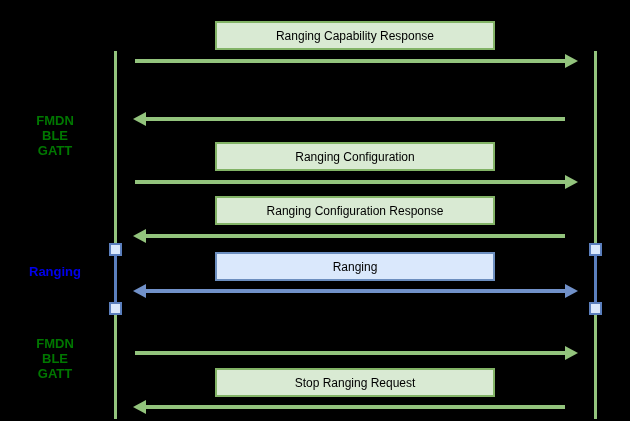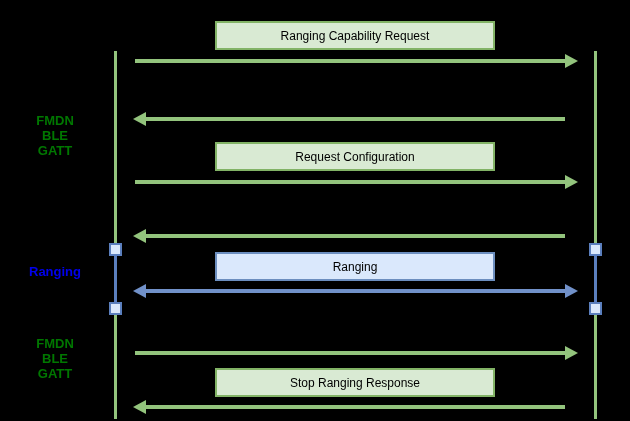--- a/index.html
+++ b/index.html
@@ -86,53 +86,54 @@
   </div>
   <div class="phase blue p2">
     <span>Ranging</span>
   </div>
   <div class="phase green p3">
     <span>FMDN</span>
     <span>BLE</span>
     <span>GATT</span>
   </div>
 
-  <div class="msg-box b1">Ranging Capability Request</div>
+  <div class="msg-box b1">Ranging Capability Response</div>
   <div class="arrow right a1">
     <div class="line"></div>
     <div class="head r"></div>
   </div>
 
   <div class="arrow left a2">
     <div class="line"></div>
     <div class="head l"></div>
   </div>
 
-  <div class="msg-box b3">Request Configuration</div>
+  <div class="msg-box b3">Ranging Configuration</div>
   <div class="arrow right a3">
     <div class="line"></div>
     <div class="head r"></div>
   </div>
 
+  <div class="msg-box b4">Ranging Configuration Response</div>
   <div class="arrow left a4">
     <div class="line"></div>
     <div class="head l"></div>
   </div>
 
   <div class="msg-box blue b5">Ranging</div>
   <div class="arrow both blue a5">
     <div class="line"></div>
     <div class="head l"></div>
     <div class="head r"></div>
   </div>
 
   <div class="arrow right a6">
     <div class="line"></div>
     <div class="head r"></div>
   </div>
 
-  <div class="msg-box b7">Stop Ranging Response</div>
+  <div class="msg-box b7">Stop Ranging Request</div>
   <div class="arrow left a7">
     <div class="line"></div>
     <div class="head l"></div>
   </div>
 
 </div>
 
 </body></html>

